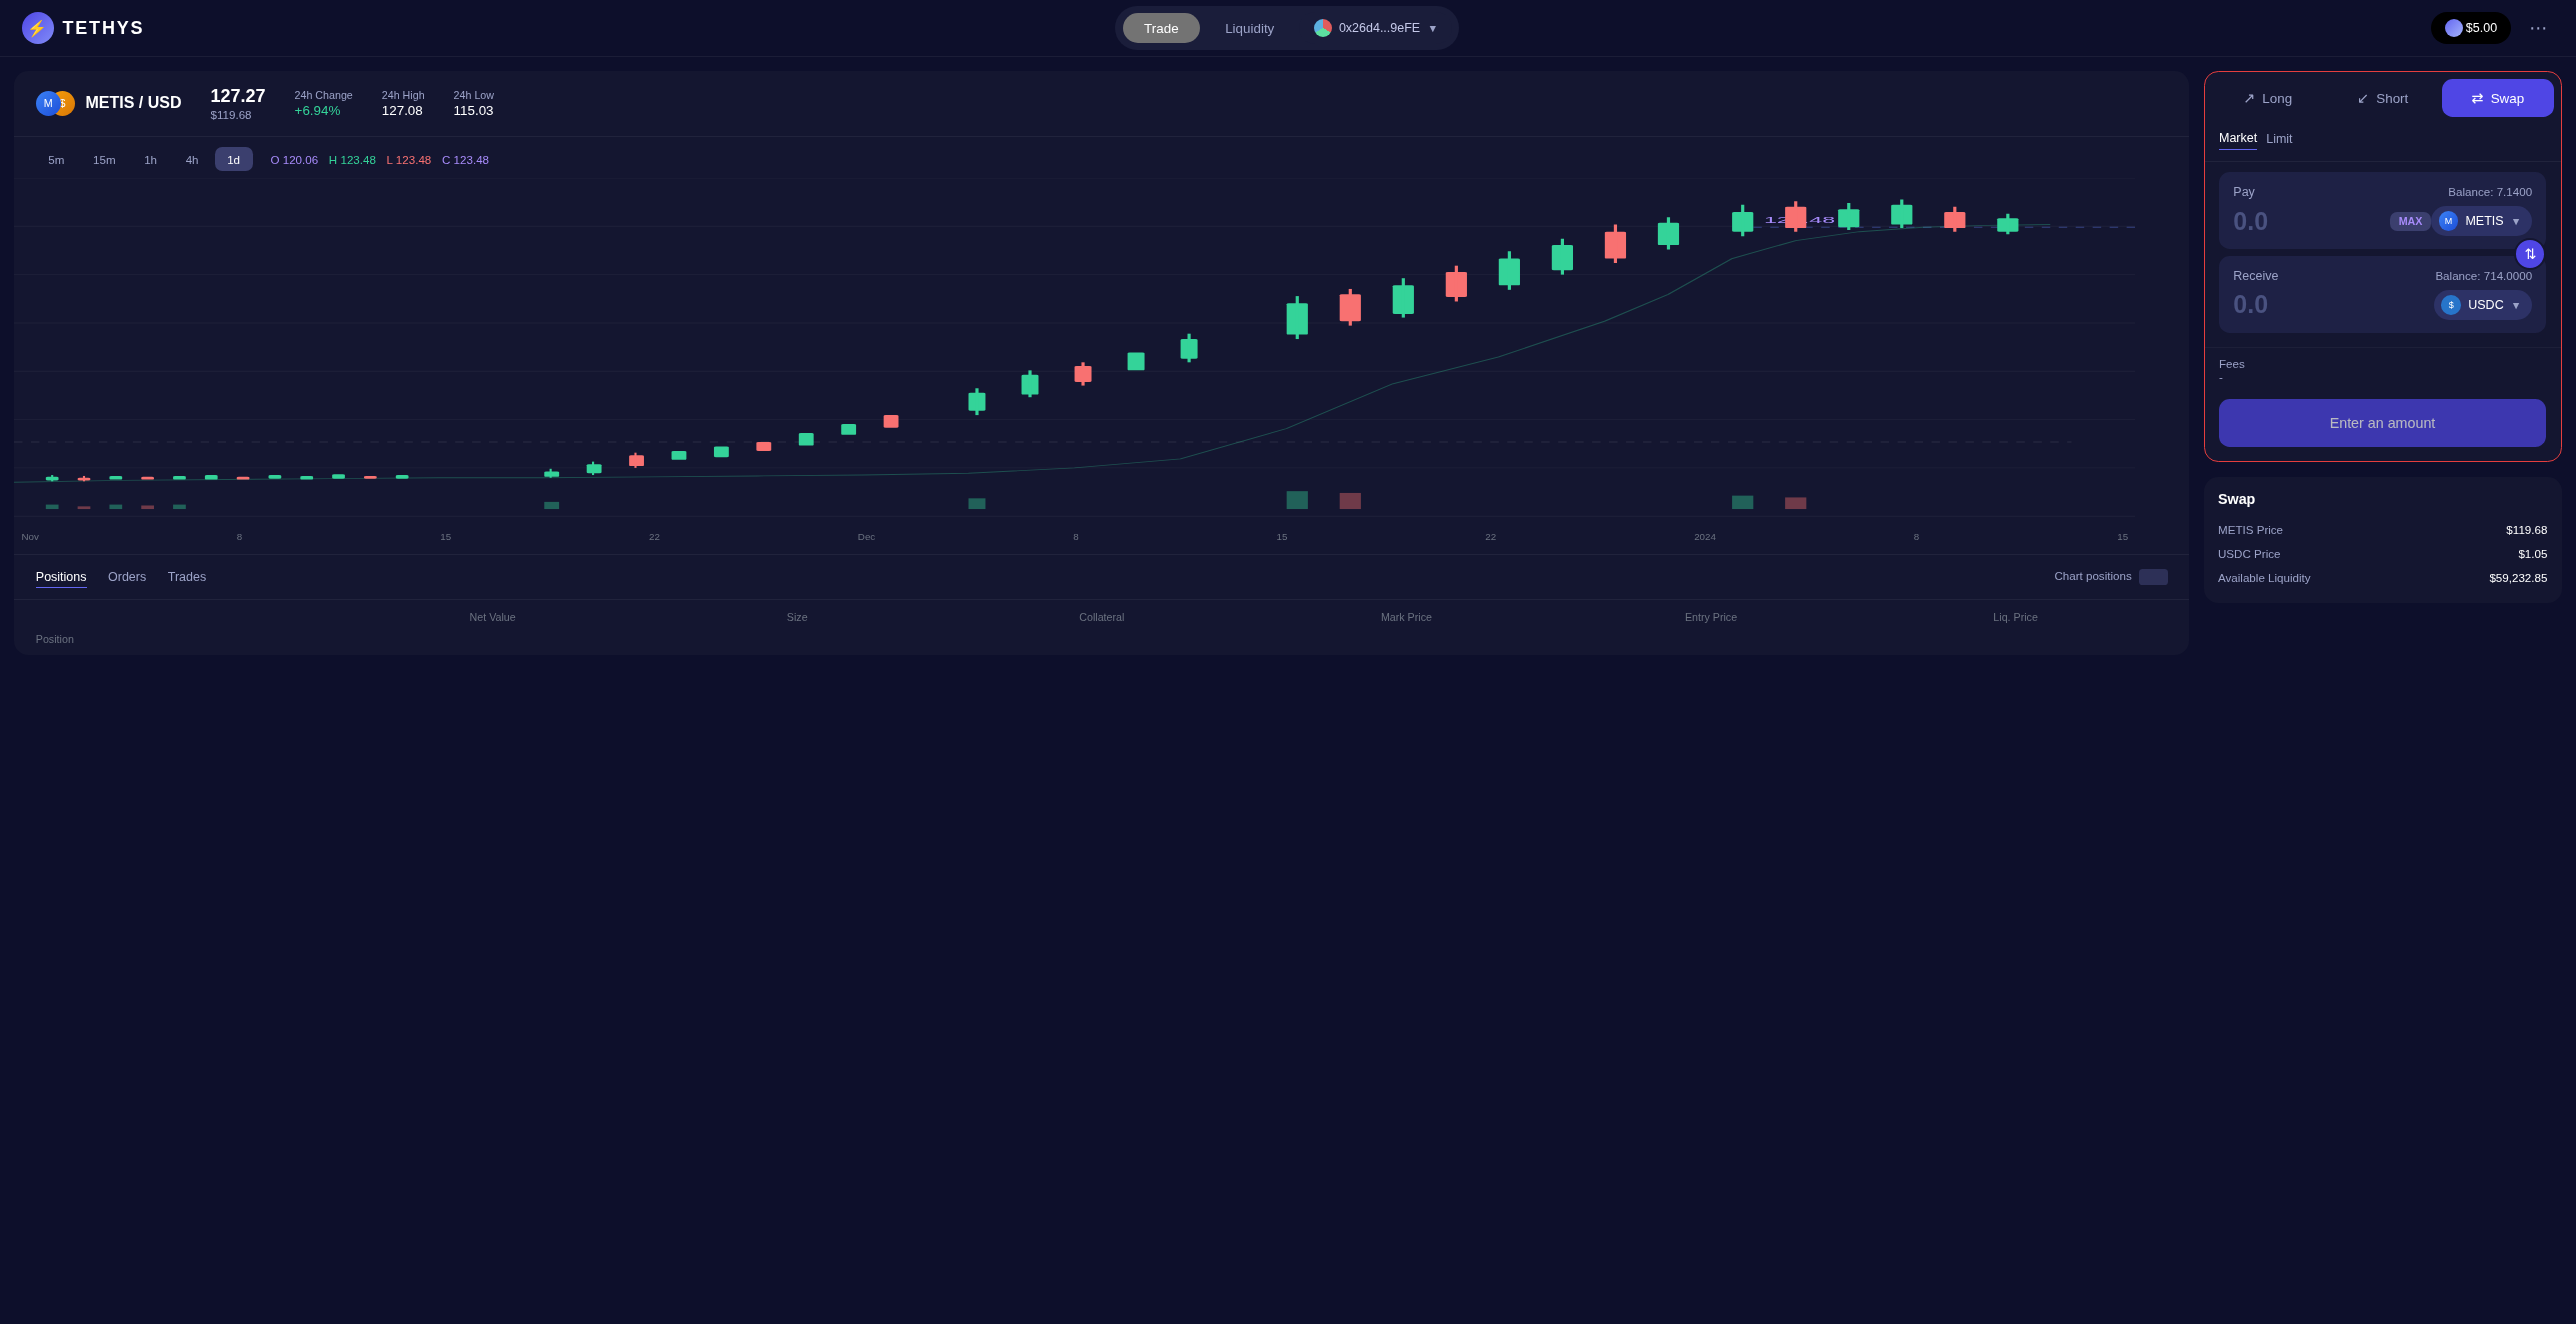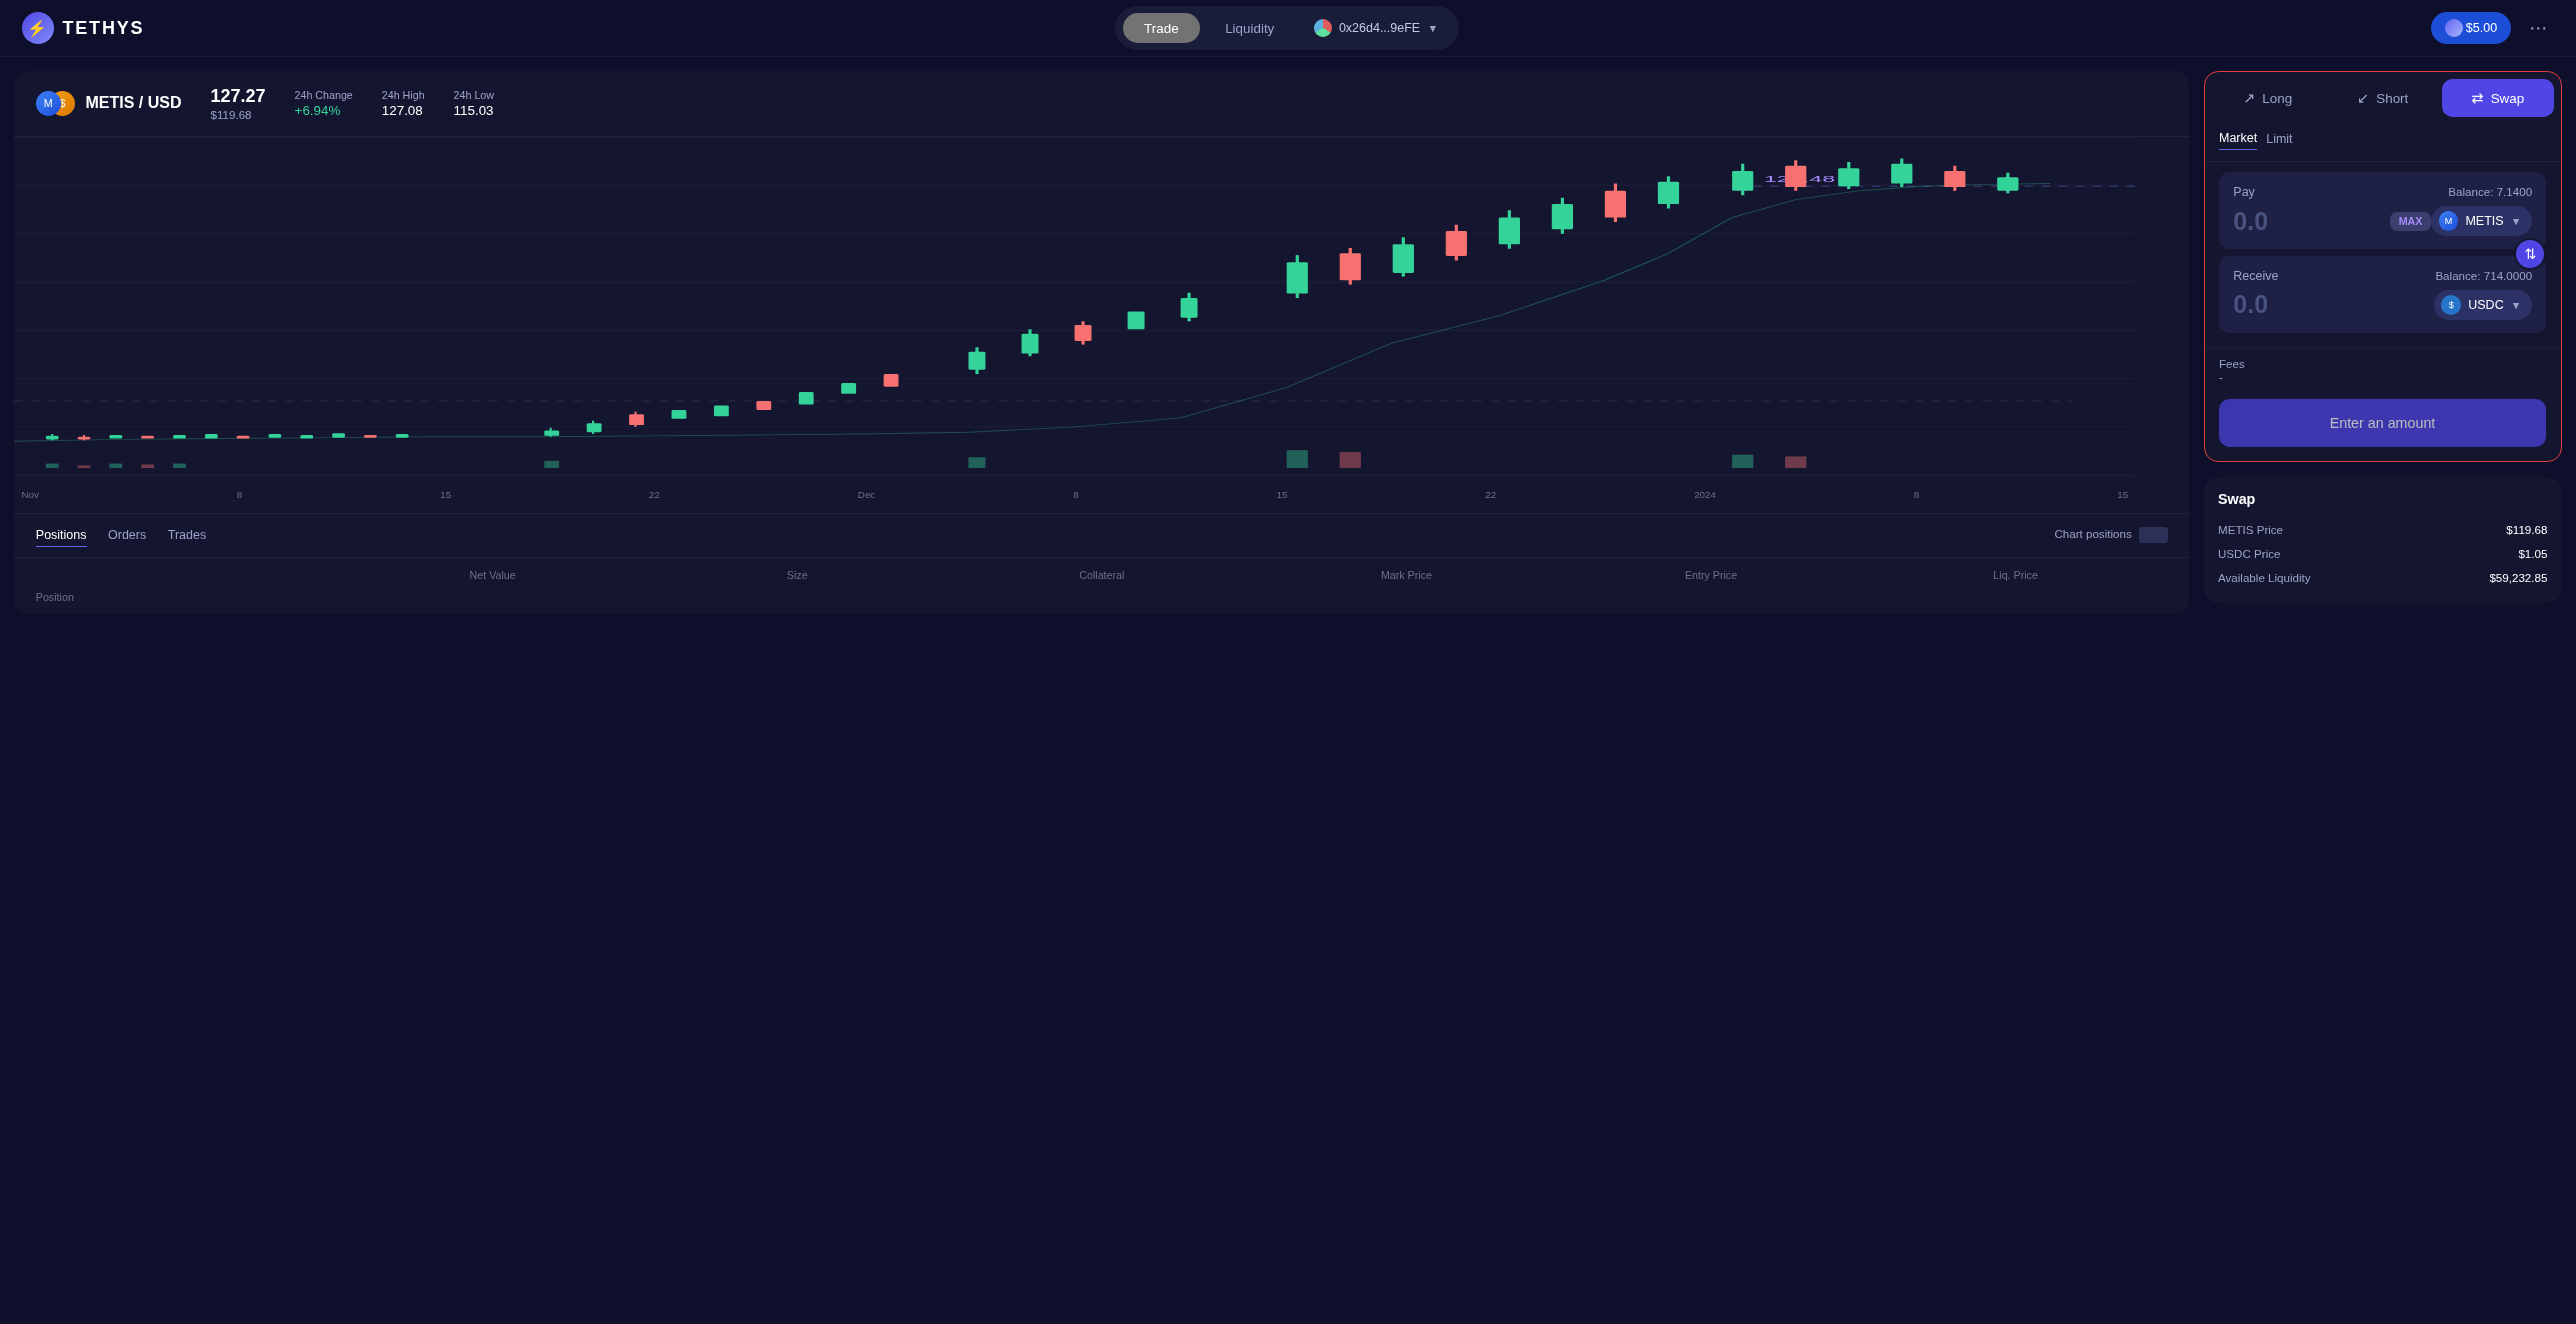--- a/index.html
+++ b/index.html
@@ -83,21 +83,21 @@
       border-radius: 50%;
     }
     .wallet-chevron {
       color: #9ca3c8;
       font-size: 10.7px;
     }
     .balance-badge {
       display: flex;
       align-items: center;
       gap: 3px;
-      background: #1d4ed8;
+      background: #000000;
       border-radius: 21.5px;
       padding: 7.2px 14.3px;
       font-size: 12.5px;
       color: #fff;
     }
     .balance-icon {
       width: 18px; height: 18px;
       background: linear-gradient(135deg, #6366f1, #a5b4fc);
       border-radius: 50%;
     }
@@ -571,20 +571,33 @@
       <div class="stat-item">
         <span class="stat-label">24h High</span>
         <span class="stat-value neutral">127.08</span>
       </div>
       <div class="stat-item">
         <span class="stat-label">24h Low</span>
         <span class="stat-value neutral">115.03</span>
       </div>
     </div>
 
+    <div class="timeframe-bar">
+      <button class="tf-btn">5m</button>
+      <button class="tf-btn">15m</button>
+      <button class="tf-btn">1h</button>
+      <button class="tf-btn">4h</button>
+      <button class="tf-btn active">1d</button>
+      <div class="ohlc-info">
+        <span class="ohlc-o">O 120.06</span>
+        <span class="ohlc-h">H 123.48</span>
+        <span class="ohlc-l">L 123.48</span>
+        <span class="ohlc-c">C 123.48</span>
+      </div>
+    </div>
 
     <div class="chart-canvas">
 
 
       <svg class="chart-svg" style="position:absolute; top:0; left:0; right:54px; bottom:36px; width:calc(100% - 54px); height:calc(100% - 36px);" viewBox="0 0 1000 380" preserveAspectRatio="none">
 
         <line x1="0" y1="0" x2="1000" y2="0" stroke="rgba(255,255,255,0.05)" stroke-width="1"></line>
         <line x1="0" y1="54" x2="1000" y2="54" stroke="rgba(255,255,255,0.05)" stroke-width="1"></line>
         <line x1="0" y1="108" x2="1000" y2="108" stroke="rgba(255,255,255,0.05)" stroke-width="1"></line>
         <line x1="0" y1="162" x2="1000" y2="162" stroke="rgba(255,255,255,0.05)" stroke-width="1"></line>

